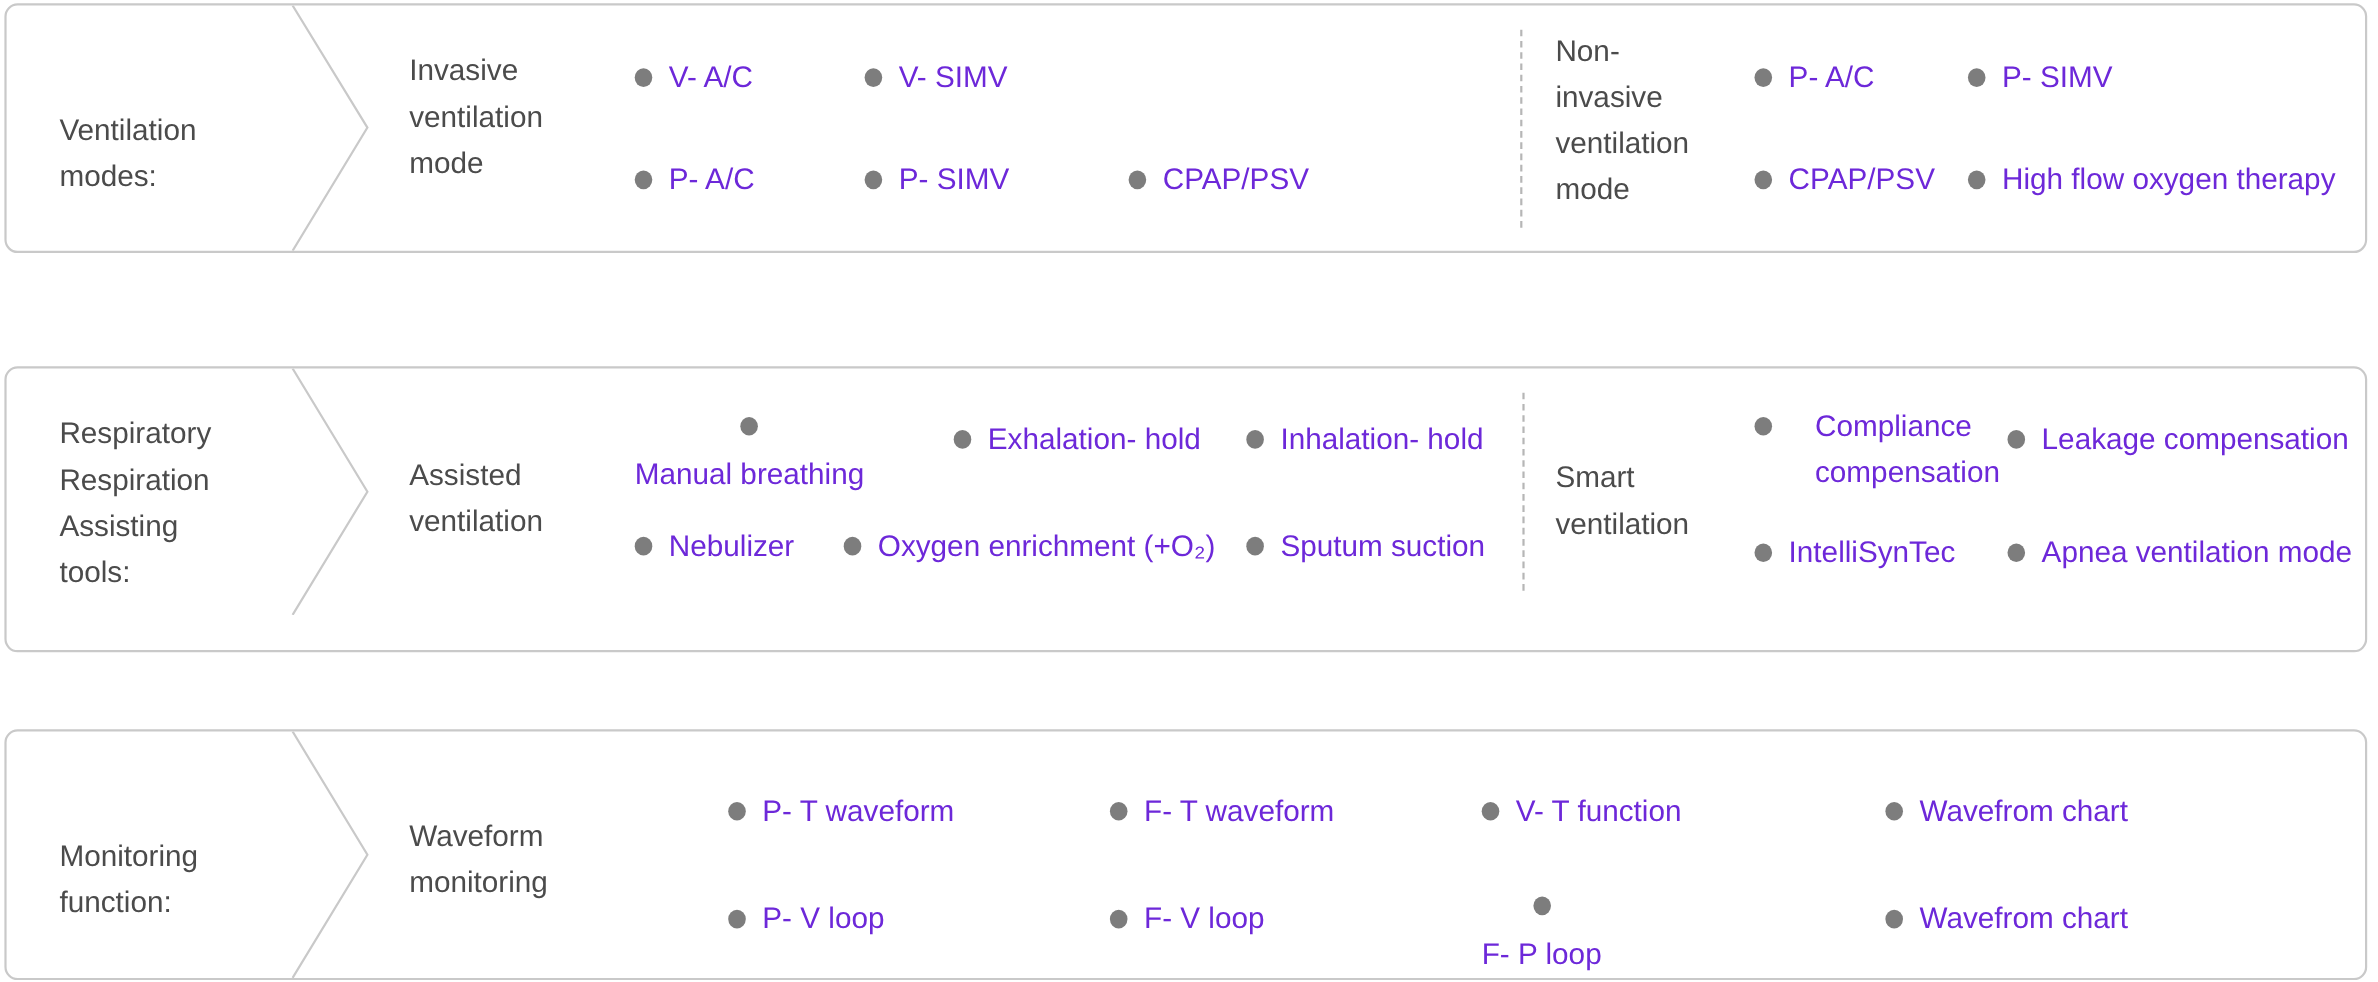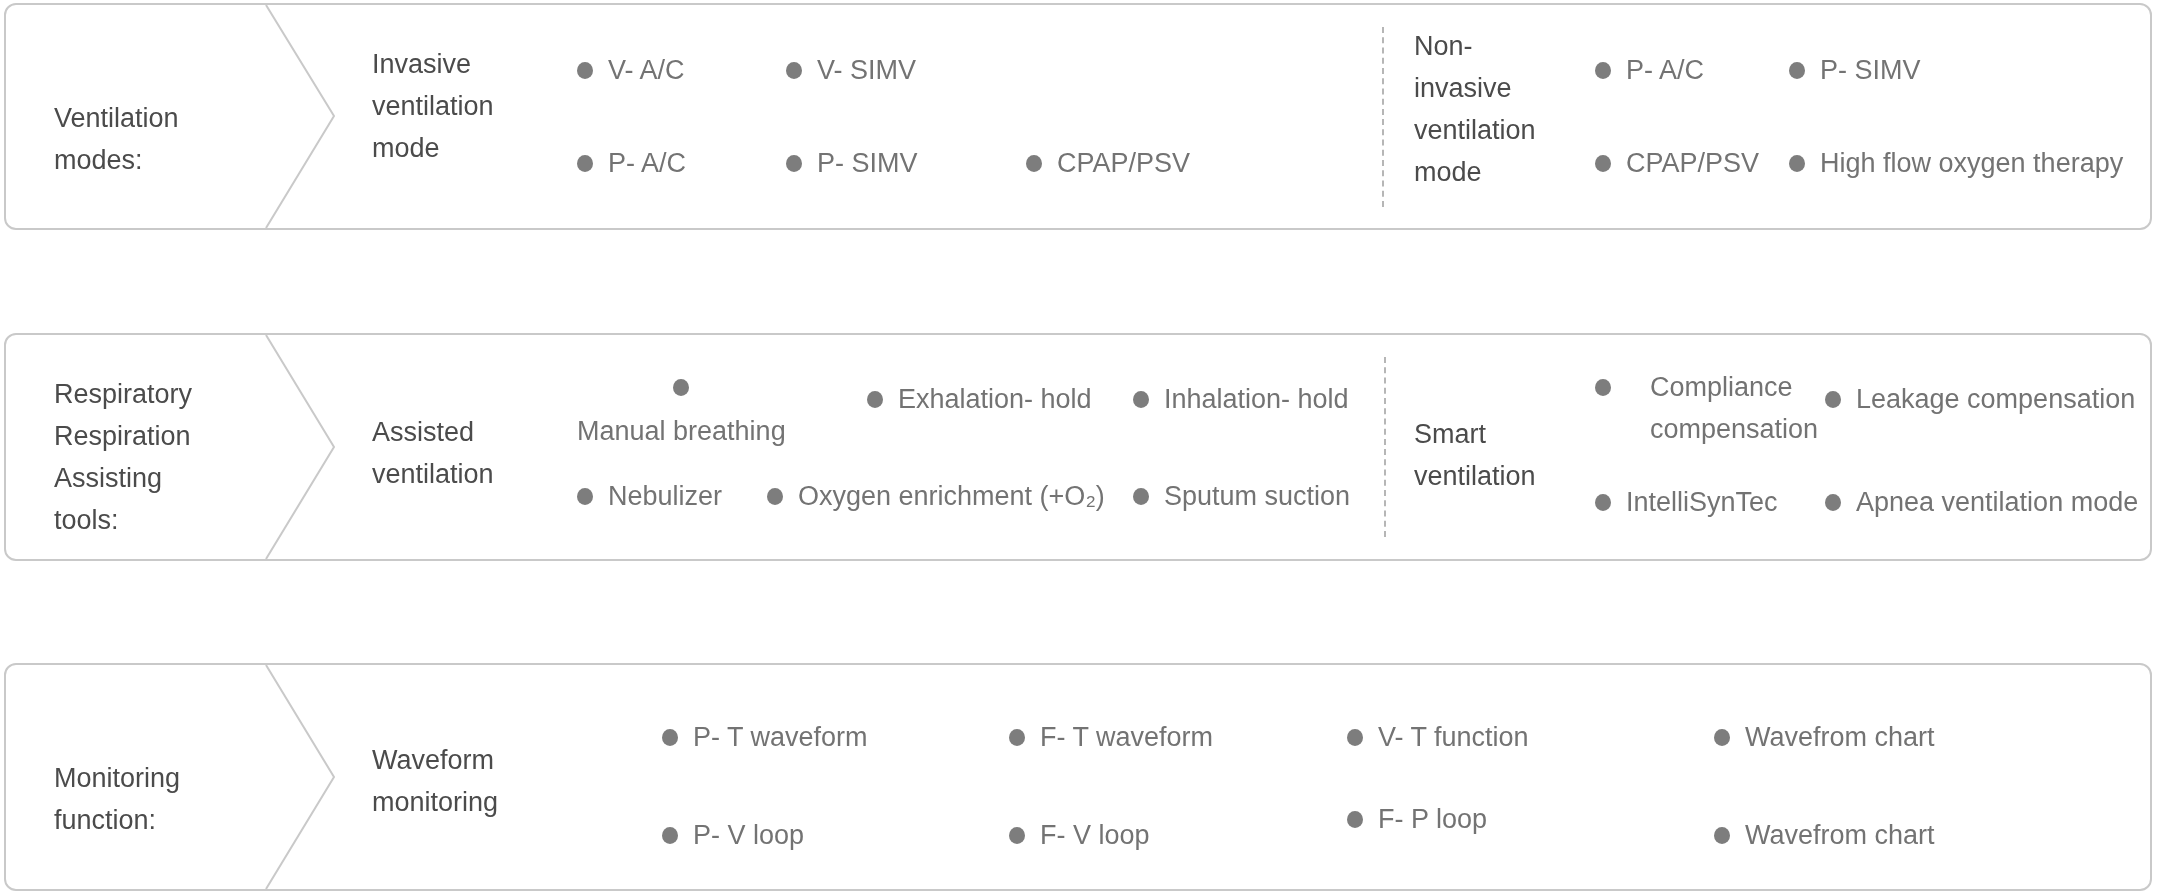--- a/index.html
+++ b/index.html
@@ -16,21 +16,21 @@
   .panel {
     position: absolute;
     left: 4px;
     width: 2148px;
     background: #ffffff;
     border: 2px solid #c9c9c9;
     border-radius: 12px;
     box-sizing: border-box;
   }
   .panel-1 { top: 3px;   height: 227px; }
-  .panel-2 { top: 333px; height: 228px; }
+  .panel-2 { top: 333px; height: 260px; }
   .panel-3 { top: 663px; height: 228px; }
 
   .chevron {
     position: absolute;
     left: 0;
     top: 0;
     pointer-events: none;
   }
 
   .row-label, .group-label {
@@ -52,21 +52,21 @@
   .item.multiline .txt { white-space: pre-line; line-height: 42px; margin-left: 24px; }
   .item.multiline .bullet { margin-top: 13px; }
 
   .bullet {
     width: 16px;
     height: 17px;
     border-radius: 50%;
     background: #7d7d7d;
     flex: 0 0 auto;
   }
-  .txt { color: #737373; }
+  .txt { color: #6d28d9; }
 
   .vdivider {
     position: absolute;
     width: 0;
     border-left: 2px dashed #b6b6b6;
   }
 </style>
 </head>
 <body>
 
@@ -220,21 +220,21 @@
       <span class="txt">Wavefrom chart</span>
     </div>
     <div class="item" style="left:656px; top:150px;">
       <span class="bullet"></span>
       <span class="txt">P- V loop</span>
     </div>
     <div class="item" style="left:1003px; top:150px;">
       <span class="bullet"></span>
       <span class="txt">F- V loop</span>
     </div>
-    <div class="item" style="left:1341px; top:134px;">
+    <div class="item" style="left:1341px; top:150px;flex-direction:column;">
       <span class="bullet"></span>
       <span class="txt">F- P loop</span>
     </div>
     <div class="item" style="left:1708px; top:150px;">
       <span class="bullet"></span>
       <span class="txt">Wavefrom chart</span>
     </div>
   </div>
 
 </div>

